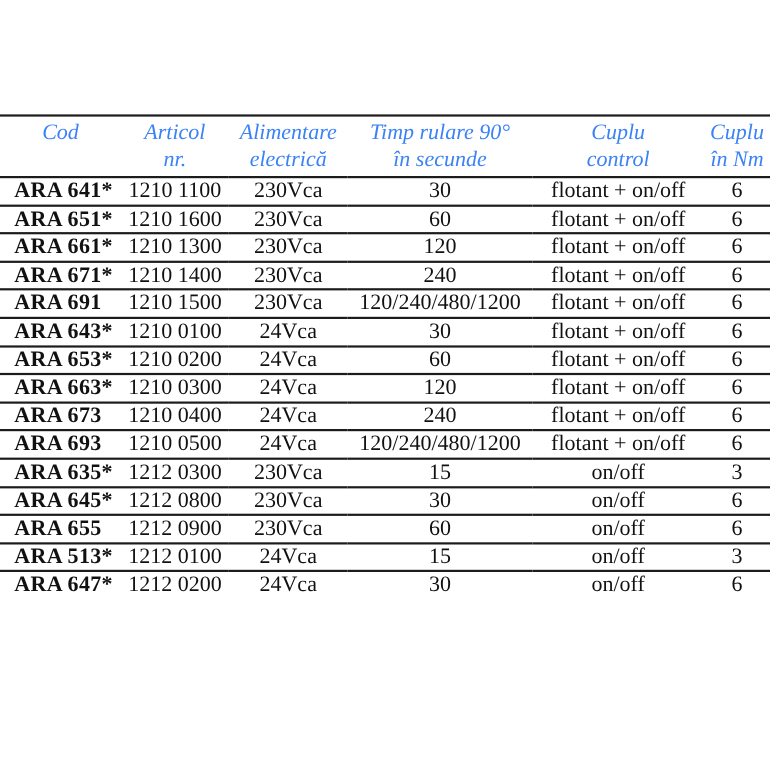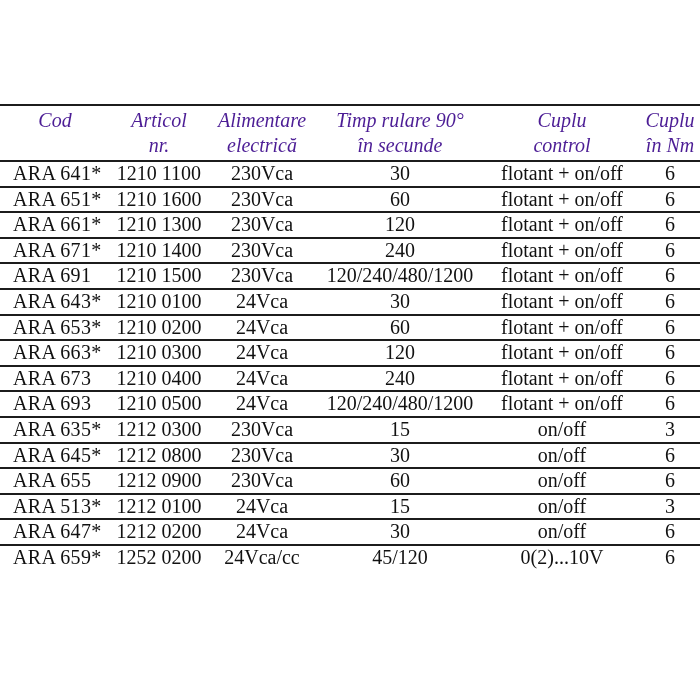--- a/index.html
+++ b/index.html
@@ -27,21 +27,21 @@
     table-layout: fixed;
   }
   .spec-table th {
     font-weight: normal;
     font-style: italic;
     font-size: 20px;
     text-align: center;
     vertical-align: top;
     padding: 2px 0 2px 0;
     border-bottom: 2px solid #1c1c1c;
-    color: #4c1d95;
+    color: #3b82f6;
   }
   .spec-table th .hline {
     display: block;
     line-height: 25px;
     white-space: nowrap;
   }
   .spec-table td {
     font-size: 20px;
     text-align: center;
     height: 23.6px;
@@ -50,21 +50,21 @@
     border-bottom: 2px solid #1c1c1c;
     white-space: nowrap;
     overflow: visible;
   }
   .spec-table tbody tr:last-child td {
     border-bottom: none;
   }
   .spec-table td.cod {
     text-align: left;
     padding-left: 13px;
-    font-weight: normal;
+    font-weight: bold;
     letter-spacing: 0.3px;
   }
 </style>
 </head>
 <body>
 
 <div class="page">
   <table class="spec-table">
     <colgroup>
       <col style="width:110px">
@@ -216,23 +216,15 @@
           <td>3</td>
         </tr>
         <tr>
           <td class="cod">ARA 647*</td>
           <td>1212 0200</td>
           <td>24Vca</td>
           <td>30</td>
           <td>on/off</td>
           <td>6</td>
         </tr>
-        <tr>
-          <td class="cod">ARA 659*</td>
-          <td>1252 0200</td>
-          <td>24Vca/cc</td>
-          <td>45/120</td>
-          <td>0(2)...10V</td>
-          <td>6</td>
-        </tr>
       </tbody>
   </table>
 </div>
 
 </body></html>

